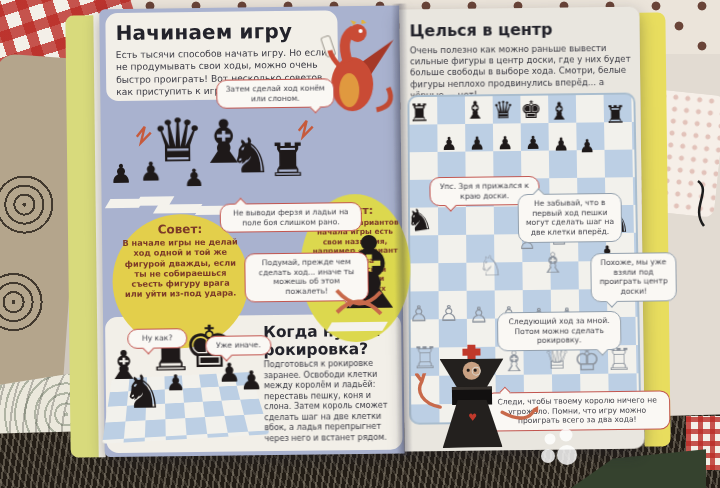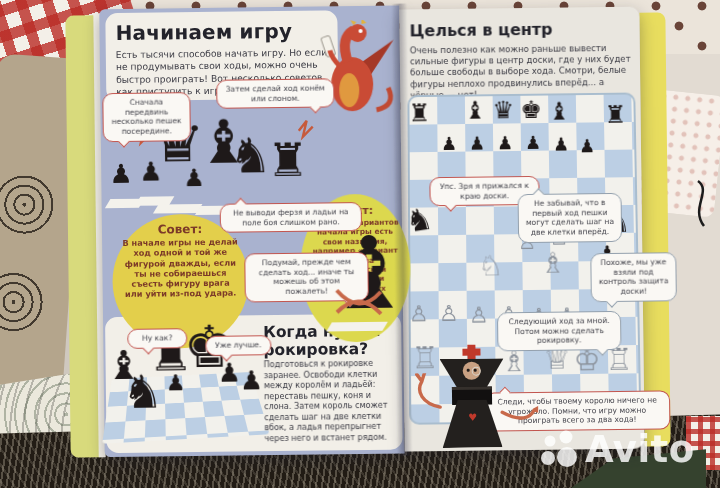--- a/index.html
+++ b/index.html
@@ -140,21 +140,20 @@
     <div class="tile" style="left:128px;top:202px;width:40px"></div>
     <div class="tile" style="left:164px;top:204px;width:40px"></div>
     <span class="pc" style="left:8px;top:152px;font-size:26px">♟</span>
     <span class="pc" style="left:38px;top:150px;font-size:26px">♟</span>
     <span class="pc" style="left:50px;top:102px;font-size:60px">♛</span>
     <span class="pc" style="left:82px;top:158px;font-size:24px">♟</span>
     <span class="pc" style="left:96px;top:104px;font-size:60px">♝</span>
     <span class="pc" style="left:128px;top:124px;font-size:48px">♞</span>
     <span class="pc" style="left:166px;top:130px;font-size:46px">♜</span>
 
-    <div class="bub red" style="left:2px;top:84px;width:74px">Сначала передвинь несколько пешек посередине.</div>
     <div class="bub red tr" style="left:116px;top:72px;width:104px">Затем сделай ход конём или слоном.</div>
     <div class="bub red tt" style="left:118px;top:196px;width:128px">Не выводи ферзя и ладьи на поле боя слишком рано.</div>
     <div class="bub red tr" style="left:142px;top:246px;width:110px">Подумай, прежде чем сделать ход... иначе ты можешь об этом пожалеть!</div>
 
     <div class="circle" style="left:10px;top:206px;width:136px;height:126px;background:#e3cf4b;padding-top:8px">
       <span class="lb">Совет:</span>
       <span style="font-size:8.2px;line-height:1.25;display:block;padding:1px 9px;font-weight:bold">В начале игры не делай ход одной и той же фигурой дважды, если ты не собираешься съесть фигуру врага или уйти из-под удара.</span>
     </div>
 
     <div class="circle" style="left:198px;top:188px;width:110px;height:138px;background:#dcd84e;padding-top:10px">
@@ -172,21 +171,21 @@
       <div class="board" style="left:2px;top:48px;width:152px;height:80px;background-size:38px 38px;
            transform:perspective(260px) rotateX(38deg) rotateZ(-3deg);border-radius:4px"></div>
       <span class="pc" style="left:0;top:28px;font-size:40px">♝</span>
       <span class="pc" style="left:16px;top:52px;font-size:46px">♞</span>
       <span class="pc" style="left:42px;top:10px;font-size:52px">♜</span>
       <span class="pc" style="left:78px;top:2px;font-size:58px">♚</span>
       <span class="pc" style="left:60px;top:56px;font-size:22px">♟</span>
       <span class="pc" style="left:112px;top:44px;font-size:26px">♟</span>
       <span class="pc" style="left:134px;top:52px;font-size:26px">♟</span>
       <div class="bub red" style="left:22px;top:12px;width:46px">Ну как?</div>
-      <div class="bub red" style="left:100px;top:20px;width:52px">Уже лучше.</div>
+      <div class="bub red" style="left:100px;top:20px;width:52px">Уже иначе.</div>
       <h2 class="ttl" style="position:absolute;left:158px;top:8px;width:132px">Когда нужна рокировка?</h2>
       <div class="small-txt" style="position:absolute;left:158px;top:44px;width:130px">Подготовься к рокировке заранее. Освободи клетки между королём и ладьёй: переставь пешку, коня и слона. Затем король сможет сделать шаг на две клетки вбок, а ладья перепрыгнет через него и встанет рядом.</div>
     </div>
   </div>
 
   <div class="abs page-right">
     <h2 class="ttl" style="position:absolute;left:10px;top:12px;font-size:16px">Целься в центр</h2>
     <div class="small-txt" style="position:absolute;left:10px;top:36px;width:224px;font-size:8.6px">Очень полезно как можно раньше вывести сильные фигуры в центр доски, где у них будет больше свободы в выборе хода. Смотри, белые фигуры неплохо продвинулись вперёд... а чёрные — нет!</div>
 
     <div class="board" style="left:6px;top:84px;width:226px;height:326px;background-size:56px 56px;
@@ -242,31 +241,30 @@
       <div class="skirt"></div>
       <span class="heart">♥</span>
       <svg class="abs" style="left:-14px;top:28px" width="132" height="60">
         <path d="M34,34 C16,30 10,18 16,8 M16,8 l-5,-7 M16,8 l3,-9" stroke="#c8694a" stroke-width="3.4" fill="none" stroke-linecap="round"></path>
         <path d="M96,40 C114,50 124,46 128,38 l6,-3 m-6,3 l7,2" stroke="#c8694a" stroke-width="3.4" fill="none" stroke-linecap="round"></path>
       </svg>
     </div>
 
     <div class="bub red" style="left:28px;top:168px;width:96px">Упс. Зря я прижался к краю доски.</div>
     <div class="bub grey tt" style="left:116px;top:186px;width:90px">Не забывай, что в первый ход пешки могут сделать шаг на две клетки вперёд.</div>
-    <div class="bub grey" style="left:188px;top:246px;width:72px">Похоже, мы уже взяли под контроль защита доски!</div>
+    <div class="bub grey" style="left:188px;top:246px;width:72px">Похоже, мы уже взяли под проиграть центр доски!</div>
     <div class="bub grey tr" style="left:94px;top:304px;width:110px">Следующий ход за мной. Потом можно сделать рокировку.</div>
     <div class="bub red tt" style="left:80px;top:384px;width:172px">Следи, чтобы твоему королю ничего не угрожало. Помни, что игру можно проиграть всего за два хода!</div>
 
     <span class="abs znum" style="left:214px;top:414px">29</span>
   </div>
 
   <div class="abs spine"></div>
 </div>
 
 <div class="abs avito">
   <svg width="40" height="40" viewBox="0 0 40 40">
     <circle cx="10" cy="11" r="5.5" fill="rgba(255,255,255,.82)"></circle>
     <circle cx="26" cy="7" r="6.5" fill="rgba(255,255,255,.82)"></circle>
     <circle cx="8" cy="28" r="7" fill="rgba(255,255,255,.82)"></circle>
     <circle cx="27" cy="27" r="10" fill="rgba(255,255,255,.82)"></circle>
   </svg>
-  <span>Avito</span>
 </div>
 
 </body></html>

